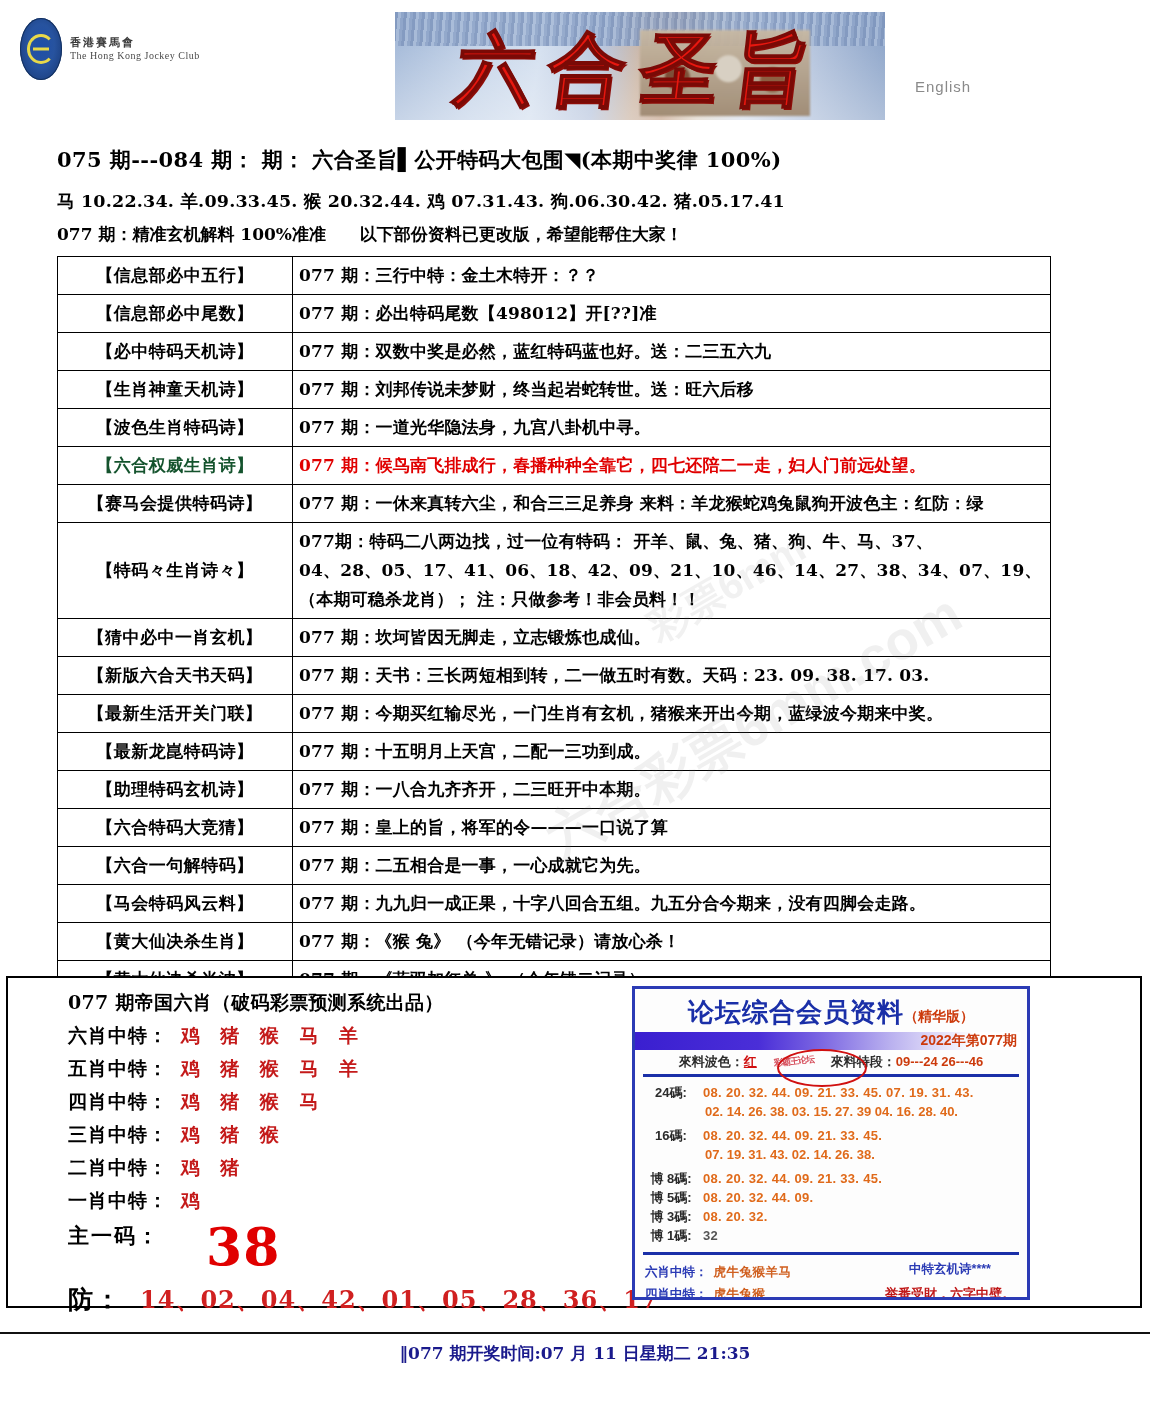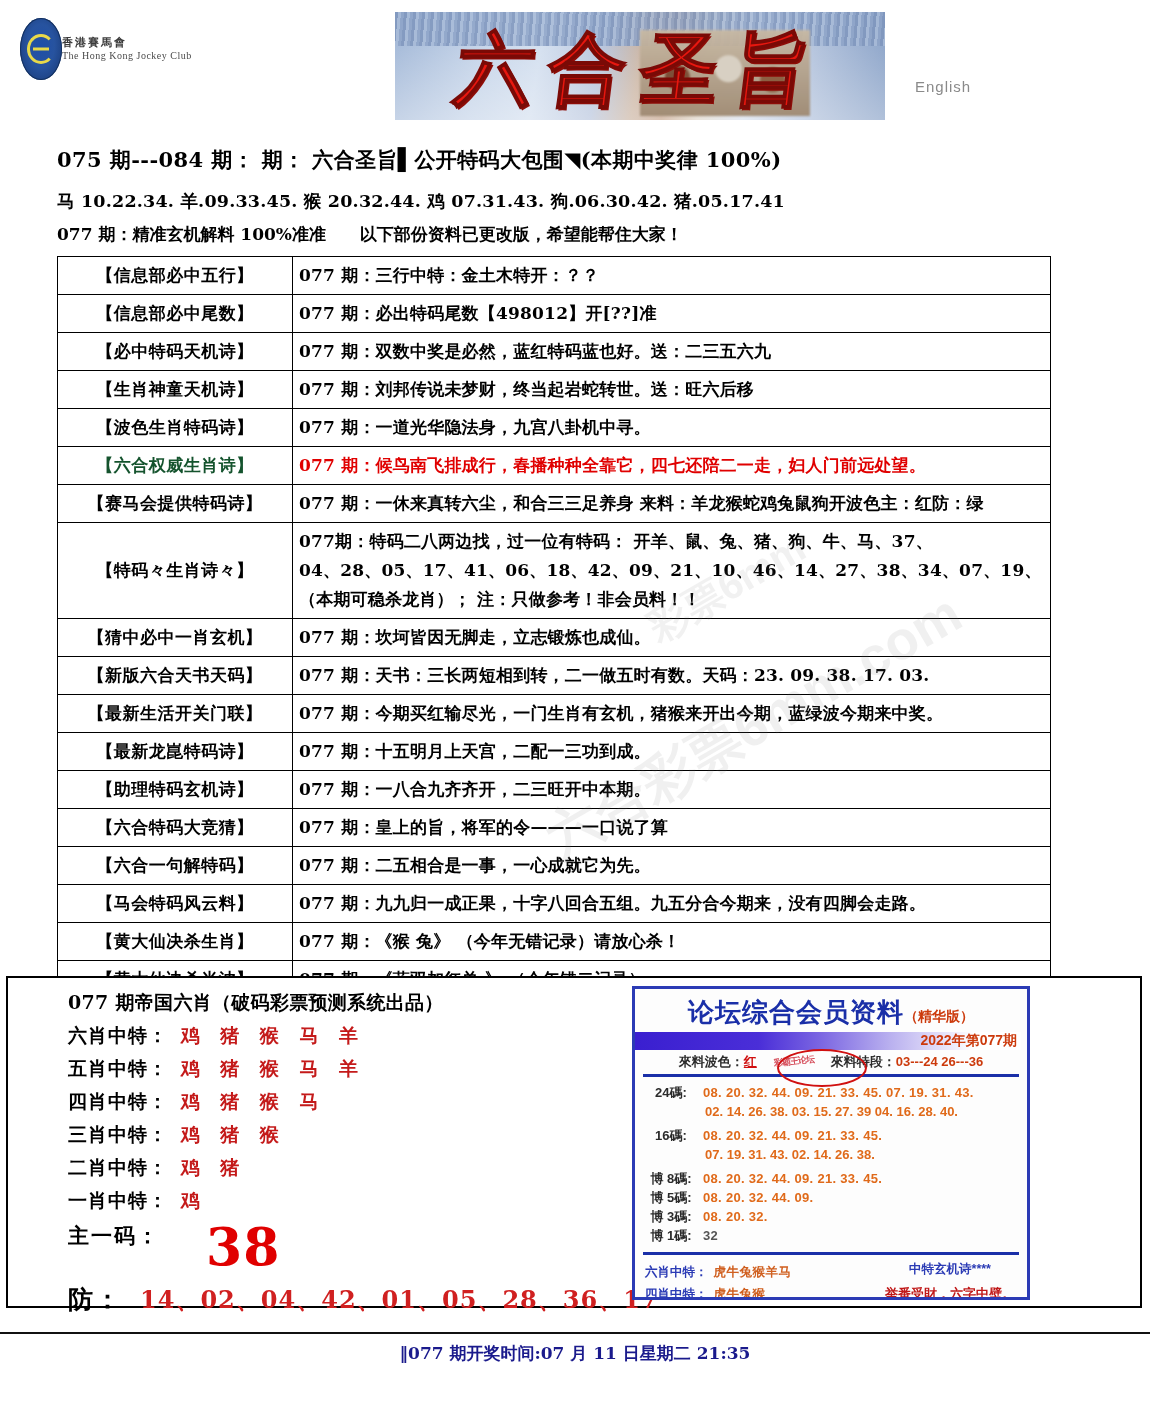--- a/index.html
+++ b/index.html
@@ -9,21 +9,21 @@
     background:#ffffff;
     font-family:"Liberation Serif","DejaVu Serif",serif;
     color:#000;
     overflow:hidden;
     position:relative;
   }
   .page{position:relative;width:1150px;height:1406px;}
 
   
   .header{position:relative;height:140px;}
-  .logo-block{position:absolute;left:20px;top:18px;display:flex;align-items:center;}
+  .logo-block{position:absolute;left:20px;top:18px;display:flex;align-items:center;gap:8px;}
   .logo-oval{
     width:42px;height:62px;border-radius:50%;
     background:radial-gradient(ellipse at 50% 45%, #1f4fa8 0%, #27539f 45%, #16356e 100%);
     position:relative;box-shadow:0 0 0 1px #13305f inset;
   }
   .logo-oval:before{
     content:"";position:absolute;left:50%;top:50%;transform:translate(-50%,-50%);
     width:22px;height:24px;border:3px solid #e8d94a;border-radius:50%;
     border-right-color:transparent;
   }
@@ -368,21 +368,21 @@
     <div class="bluebox">
       <div class="bb-title">
         <span class="t1">论坛综合会员资料</span><span class="t2">（精华版）</span>
       </div>
 
       <div class="bb-bar">
         <span class="issue">2022年第077期</span>
       </div>
 
       <div class="bb-line1">
-        <span class="lab">來料波色：</span><span class="redword">红</span><span class="stamp">彩霸王论坛</span><span class="lab">來料特段：</span><span>03---24  26---36</span>
+        <span class="lab">來料波色：</span><span class="redword">红</span><span class="stamp">彩霸王论坛</span><span class="lab">來料特段：</span><span>09---24  26---46</span>
         <span class="bb-circle"></span>
       </div>
 
       <div class="bb-hr"></div>
 
       <div class="bb-codes">
         <div class="bb-crow">
           <span class="ck">24碼:</span><span class="cv">08. 20. 32. 44. 09. 21. 33. 45. 07. 19. 31. 43.</span>
           <span class="cont">02. 14. 26. 38. 03. 15. 27. 39 04. 16. 28. 40.</span>
         </div>

